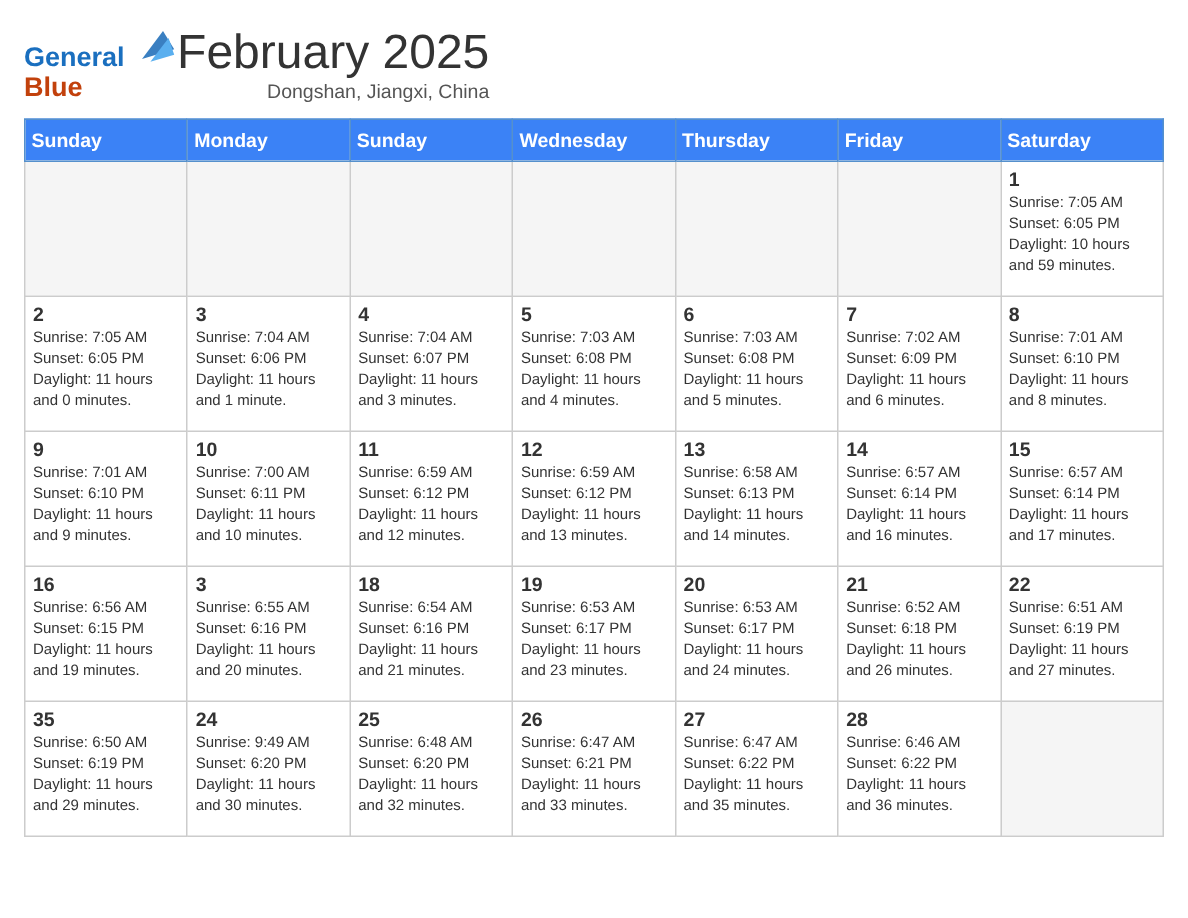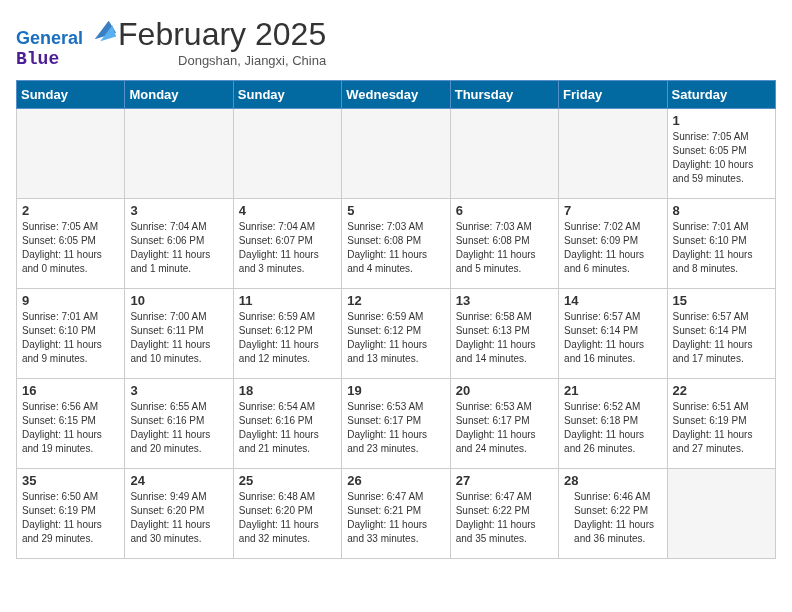--- a/index.html
+++ b/index.html
@@ -45,21 +45,21 @@
     .subtitle {
       font-size: 13px;
       color: #555;
     }
     .calendar {
       width: 100%;
       border-collapse: collapse;
       border: 1px solid #ccc;
     }
     .calendar th {
-      background: #0369a1;
+      background: #3b82f6;
       color: #fff;
       font-size: 13px;
       font-weight: bold;
       padding: 6px 4px;
       text-align: left;
       border: 1px solid #5590cc;
     }
     .calendar td {
       vertical-align: top;
       border: 1px solid #ccc;
@@ -93,21 +93,21 @@
   <div class="logo">
     <div>
       <div class="logo-text">
         <span>General</span>
         <svg class="logo-icon" viewBox="0 0 30 30" xmlns="http://www.w3.org/2000/svg">
           <polygon points="5,25 20,5 28,18" fill="#3a7fc1"></polygon>
           <polygon points="15,25 28,8 32,20" fill="#5aafef" transform="translate(-4,2)"></polygon>
         </svg>
       </div>
       <div class="logo-text">
-        <span style="color:#4c1d95;font-family:Liberation Mono, monospace;">Blue</span>
+        <span style="color:#c2410c;">Blue</span>
       </div>
     </div>
   </div>
   <div class="title-area">
     <div class="month-title">February 2025</div>
     <div class="subtitle">Dongshan, Jiangxi, China</div>
   </div>
 </div>
 
 <table class="calendar">
@@ -322,21 +322,21 @@
         </td>
         <td>
           <span class="day-number">27</span>
           <div class="day-info" style="white-space: pre-line;">Sunrise: 6:47 AM
 Sunset: 6:22 PM
 Daylight: 11 hours
 and 35 minutes.</div>
         </td>
         <td>
           <span class="day-number">28</span>
-          <div class="day-info" style="white-space: pre-line; margin-left: 10px;">Sunrise: 6:46 AM
+          <div class="day-info" style="white-space: pre-line;">Sunrise: 6:46 AM
 Sunset: 6:22 PM
 Daylight: 11 hours
 and 36 minutes.</div>
         </td>
         <td class="empty"></td>
       </tr>
     </tbody>
 </table>
 
 </body></html>

